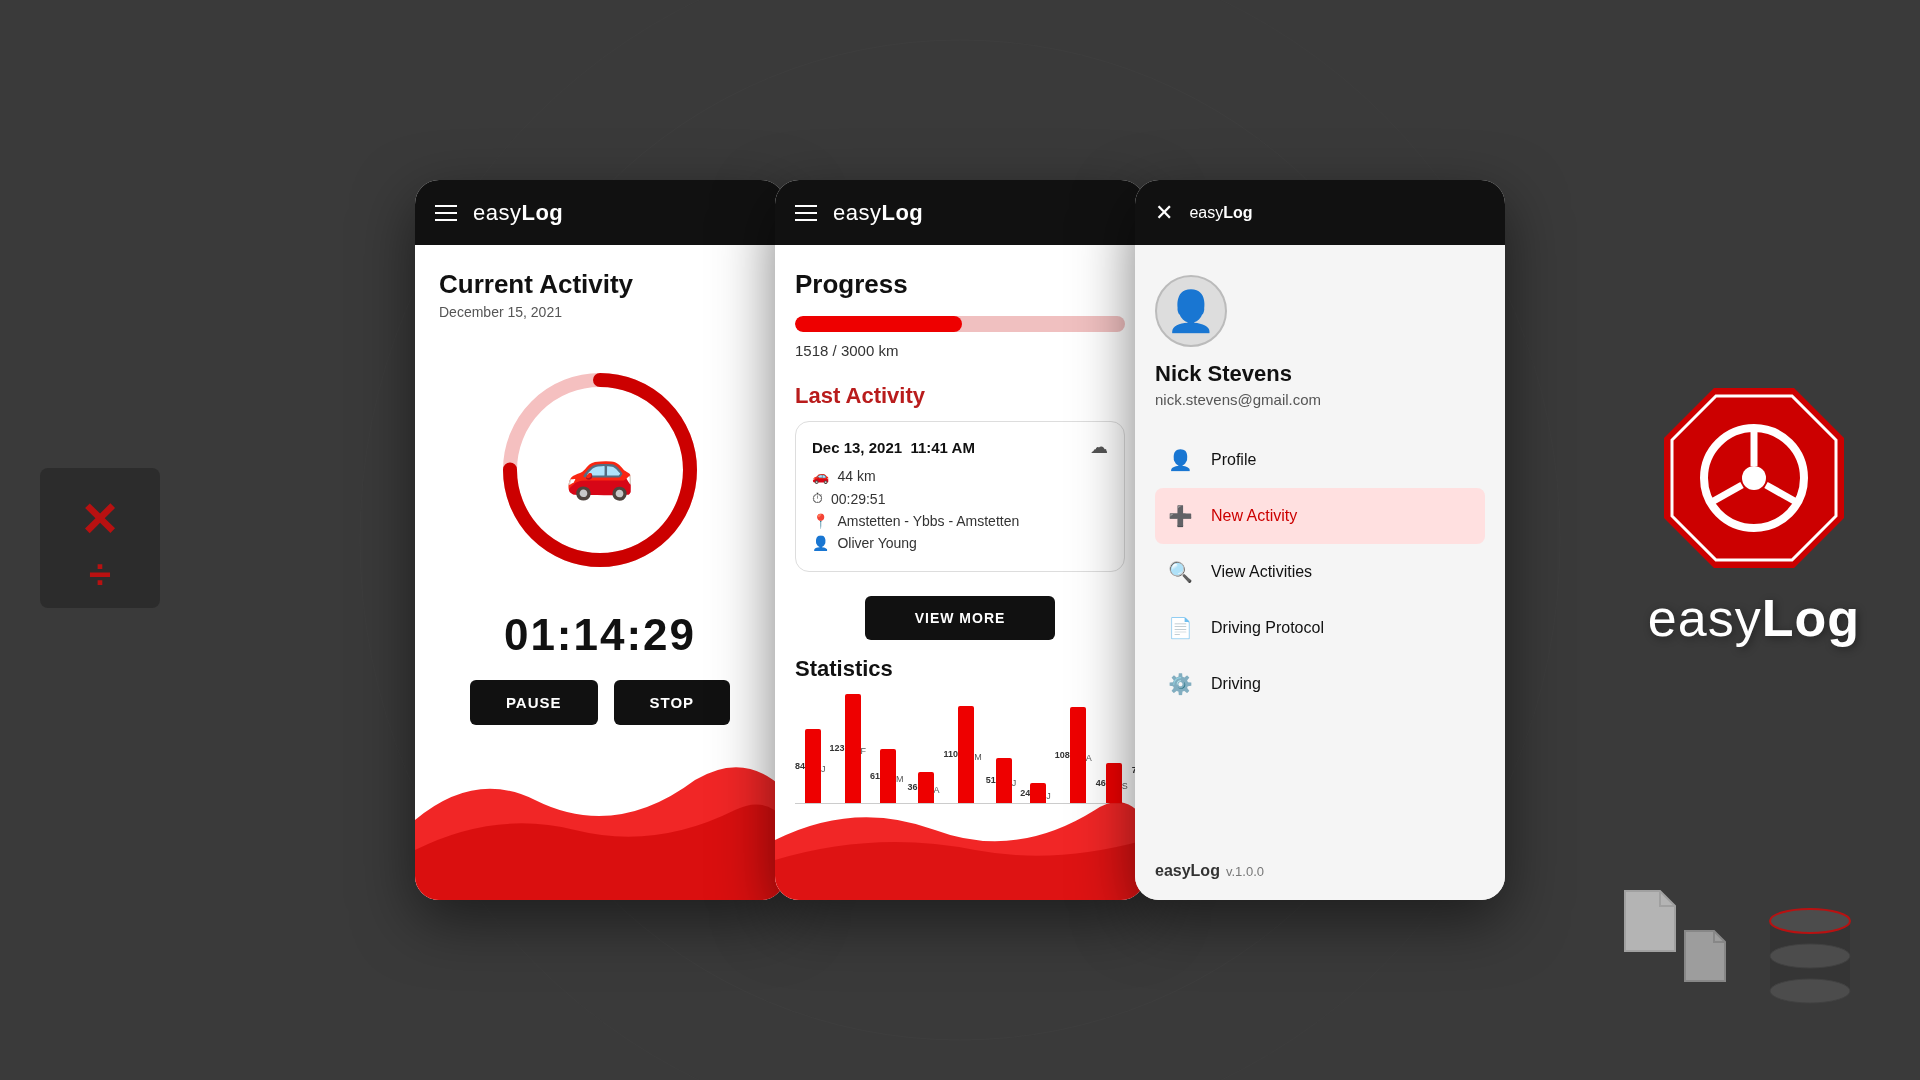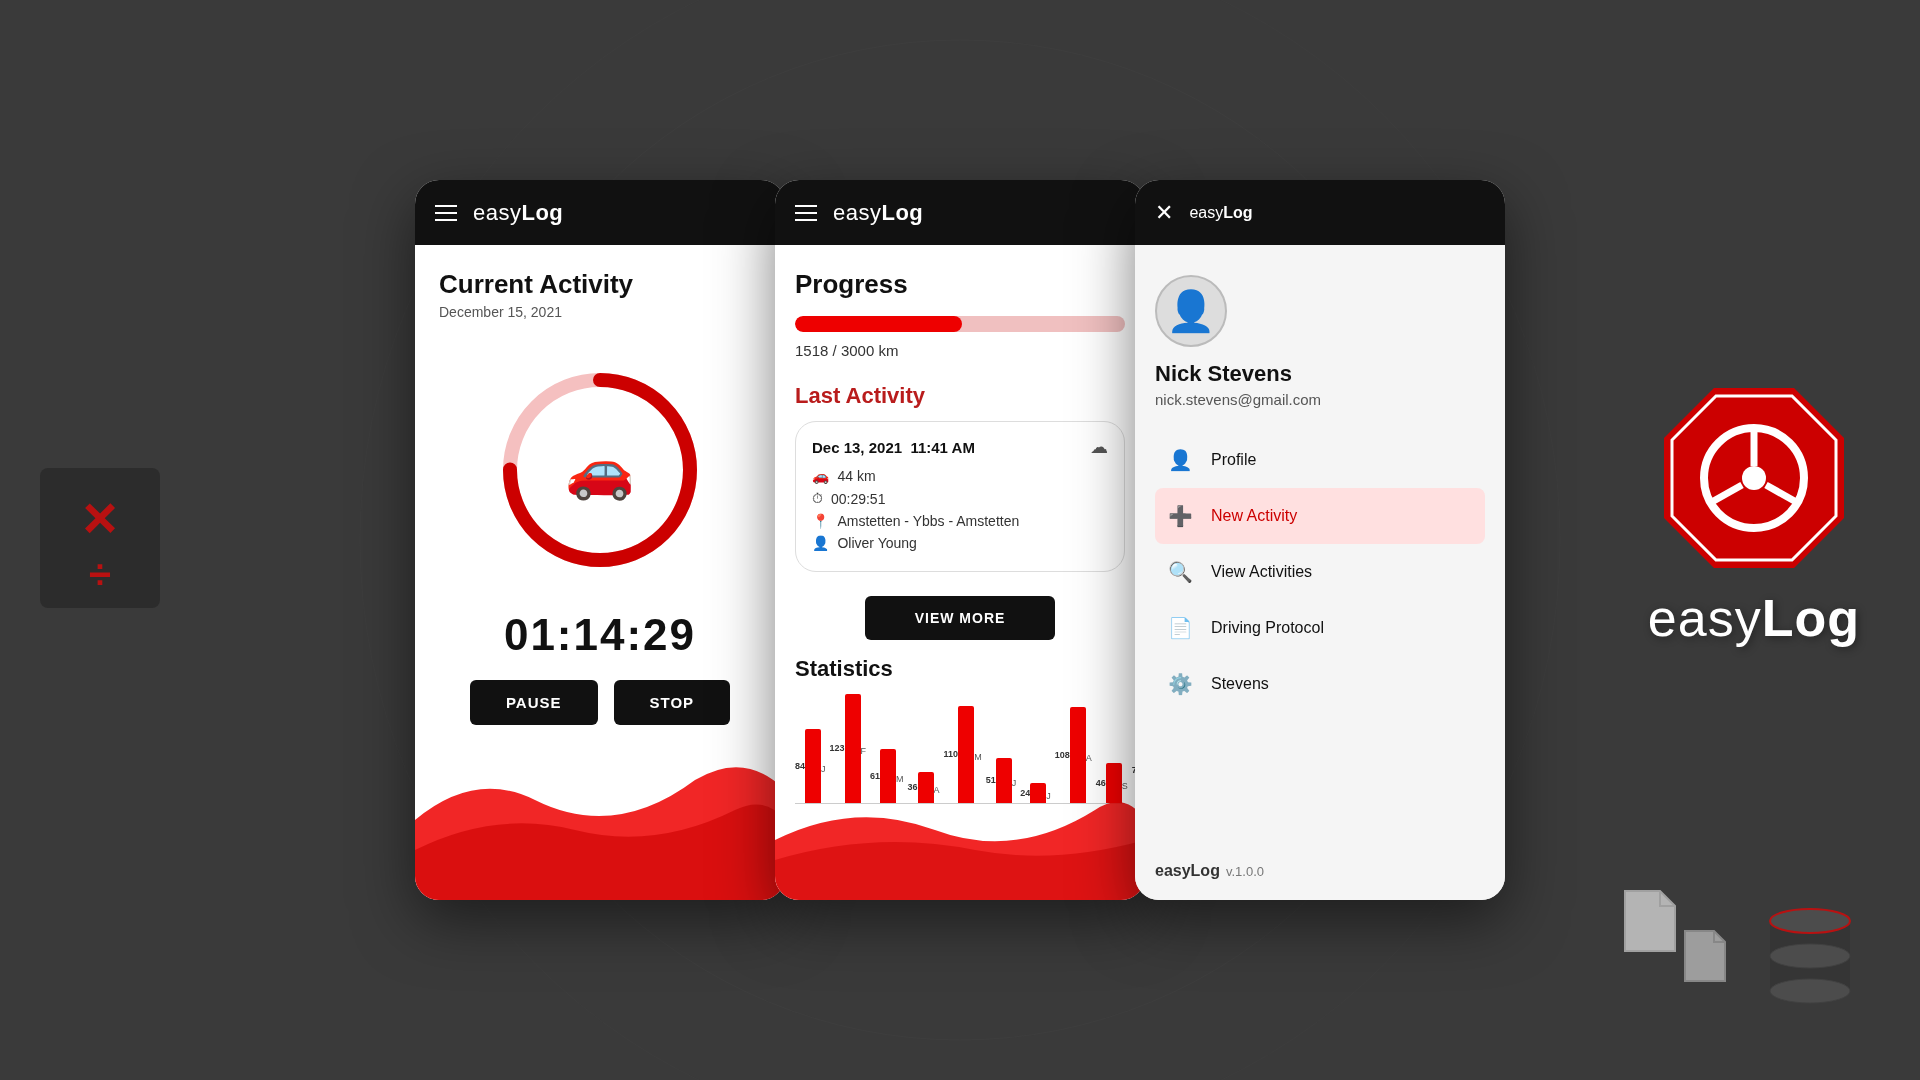--- a/index.html
+++ b/index.html
@@ -204,21 +204,21 @@
 
     .last-activity-title {
       font-size: 22px;
       font-weight: 700;
       color: #b91c1c;
       margin-bottom: 12px;
     }
 
     .activity-card {
       border: 1px solid #ddd;
-      border-radius: 21px;
+      border-radius: 14px;
       padding: 14px 16px;
       margin-bottom: 24px;
     }
 
     .activity-card-header {
       display: flex;
       justify-content: space-between;
       align-items: center;
       margin-bottom: 10px;
     }
@@ -660,21 +660,21 @@
         <li class="menu-item">
           <span class="menu-item-icon">🔍</span>
           <span class="menu-item-label">View Activities</span>
         </li>
         <li class="menu-item">
           <span class="menu-item-icon">📄</span>
           <span class="menu-item-label">Driving Protocol</span>
         </li>
         <li class="menu-item">
           <span class="menu-item-icon">⚙️</span>
-          <span class="menu-item-label">Stevens</span>
+          <span class="menu-item-label">Driving</span>
         </li>
       </ul>
 
       <div class="version-footer">
         <span class="app-name-footer">easyLog</span>
         <span>v.1.0.0</span>
       </div>
     </div>
   </div>
 

